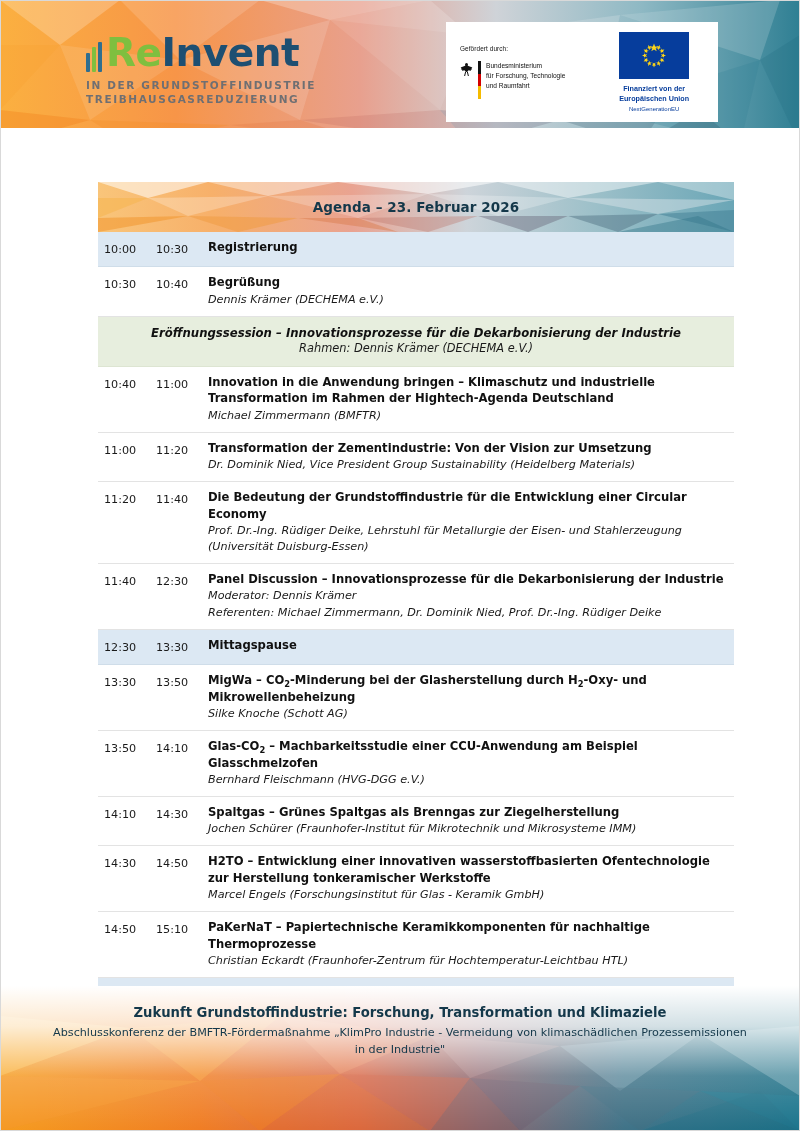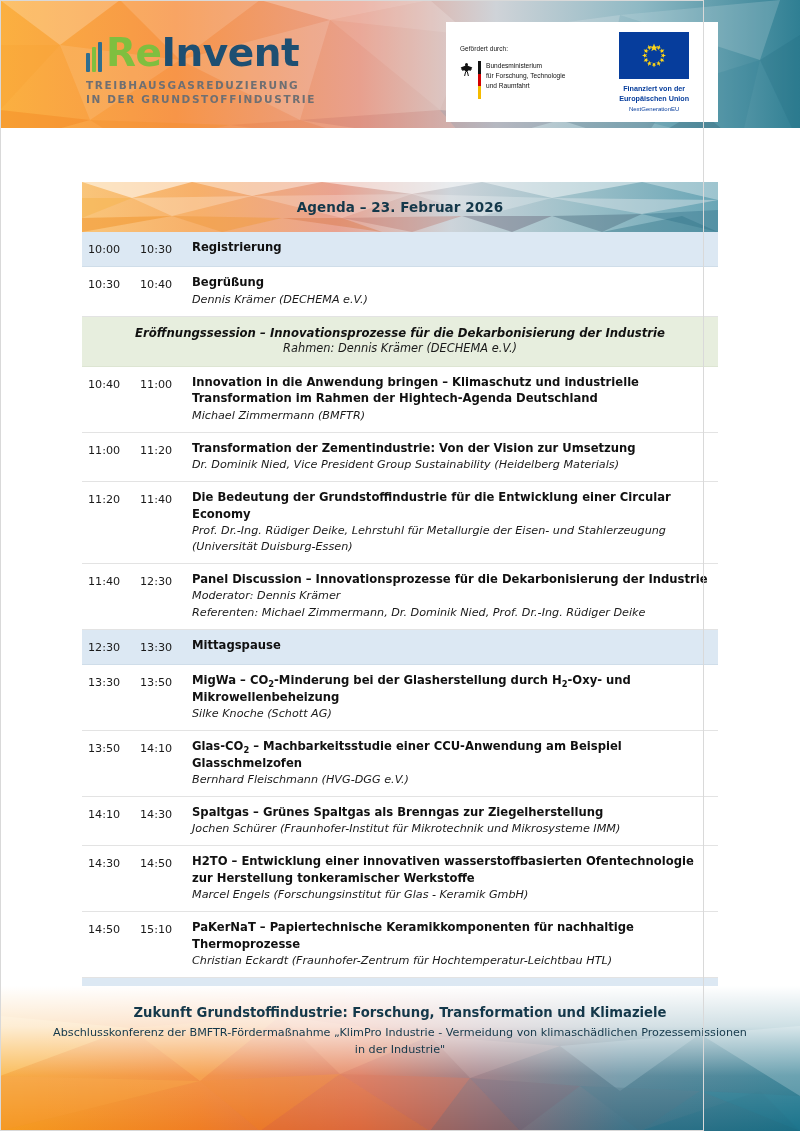--- a/index.html
+++ b/index.html
@@ -11,21 +11,21 @@
   body {
     width: 800px;
     height: 1131px;
     font-family: "Liberation Sans", sans-serif;
     color: #1a1a1a;
     overflow: hidden;
     position: relative;
   }
 
   .page {
-    width: 704px;
+    width: 800px;
     height: 1131px;
     position: relative;
     box-sizing: border-box;
     background: #ffffff;
     display: flex;
     flex-direction: column;
   }
 
   
   .header {
@@ -146,21 +146,21 @@
   }
 
   
   .content {
     flex: 1 1 auto;
     position: relative;
     background: #ffffff;
   }
   .agenda {
     position: absolute;
-    left: 82px;
+    left: 98px;
     top: 37px;
     width: 636px;
   }
 
   .agenda-title-bar {
     position: relative;
     height: 50px;
     overflow: hidden;
     display: flex;
     align-items: center;
@@ -321,22 +321,22 @@
       <rect x="0" y="128" width="800" height="17" fill="#ffffff"></rect>
     </svg>
 
     <div class="logo-block">
       <div class="logo-wordmark">
         <span class="logo-bars">
           <span class="logo-bar b1"></span><span class="logo-bar b2"></span><span class="logo-bar b3"></span>
         </span><span class="logo-re">Re</span><span class="logo-invent">Invent</span>
       </div>
       <div class="logo-sub">
+        <div>IN DER GRUNDSTOFFINDUSTRIE</div>
         <div>TREIBHAUSGASREDUZIERUNG</div>
-        <div>IN DER GRUNDSTOFFINDUSTRIE</div>
       </div>
     </div>
 
     <div class="funder-box">
       <div class="funder-left">
         <div class="funder-caption">Gefördert durch:</div>
         <div class="bmftr-row">
           <div class="bmftr-eagle">
             <svg viewBox="0 0 13 16" width="13" height="16">
               <g fill="#111">

